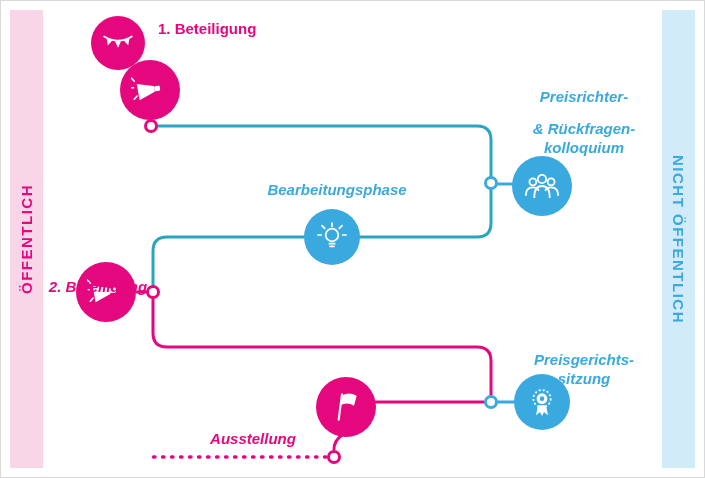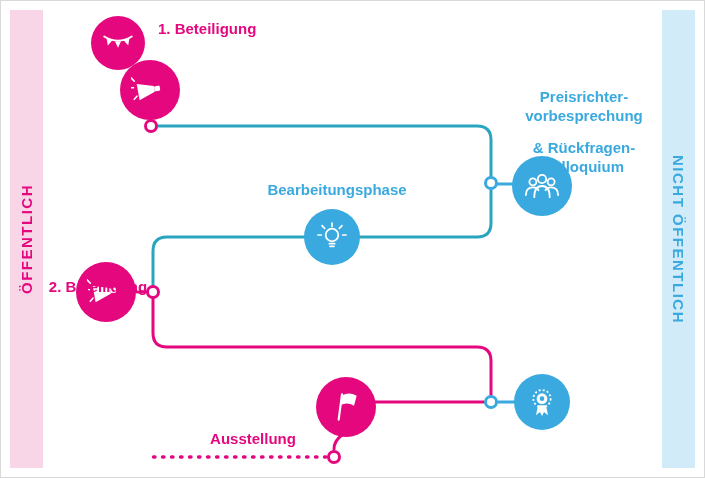--- a/index.html
+++ b/index.html
@@ -23,21 +23,21 @@
   .node.pink{background:var(--pink);}
   .node.blue{background:var(--blue);}
 
   .dot{position:absolute;width:8px;height:8px;border-radius:50%;background:#fff;border:3px solid;}
   .dot.pink{border-color:var(--pink);}
   .dot.blue{border-color:var(--blue);}
 
   .label{position:absolute;font-weight:bold;font-size:15px;line-height:19px;text-align:center;}
   .label.pink{color:var(--pink);}
   .label.blue{color:var(--blue);}
-  .tc{text-align:center;}
+  .tc{text-align:center;font-style:italic;}
   .gap-top{margin-top:13px;}
 
   .c-blue{fill:var(--blue);}
 </style>
 </head>
 <body>
 
 <div class="canvas">
 
   <div class="band band-left">
@@ -137,27 +137,30 @@
       <path d="M25 12 Q35 7 46 13 L42 28 Q32 22 22 27 Z" fill="#fff"></path>
     </svg>
   </div>
 
   <div class="label pink" style="left:157px;top:18px;">
     <div>1. Beteiligung</div>
   </div>
 
   <div class="label blue tc" style="left:498px;top:86px;width:170px;">
     <div>Preisrichter-</div>
-    <div>vorbesprechung</div>
     <div class="gap-top">&amp; Rückfragen-</div>
     <div>kolloquium</div>
   </div>
 
   <div class="label blue tc" style="left:240px;top:179px;width:192px;">Bearbeitungsphase</div>
 
   <div class="label pink tc" style="left:28px;top:236px;width:138px;margin-top:40px;">2. Beteiligung</div>
 
+  <div class="label blue tc" style="left:508px;top:349px;width:150px;">
+    <div>Preisgerichts-</div>
+    <div>sitzung</div>
+  </div>
 
   <div class="label pink tc" style="left:188px;top:397px;width:128px;margin-top:31px;">
     <div>Ausstellung</div>
   </div>
 
 </div>
 
 </body></html>

